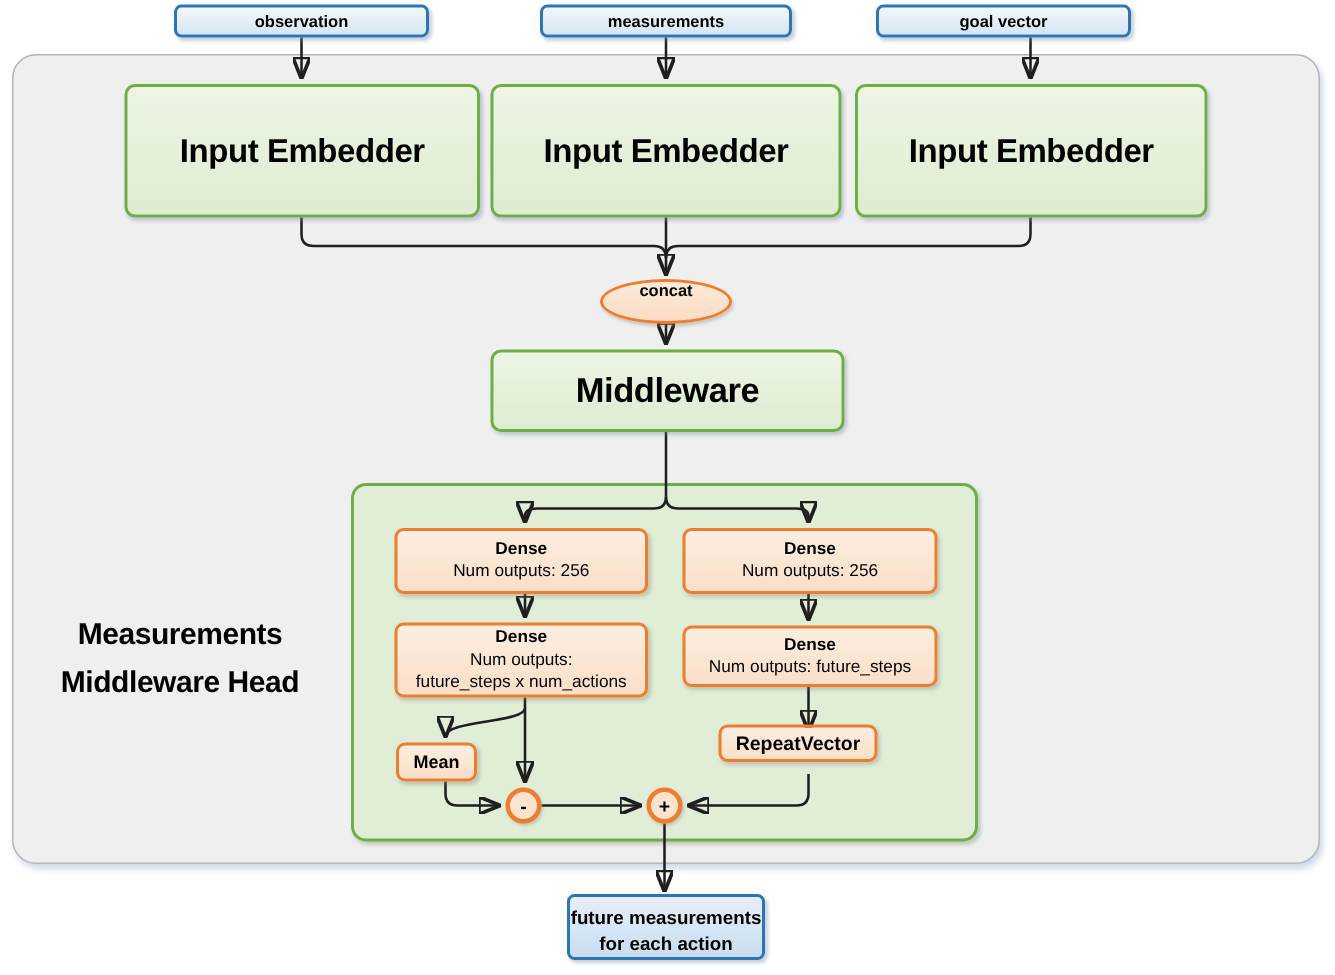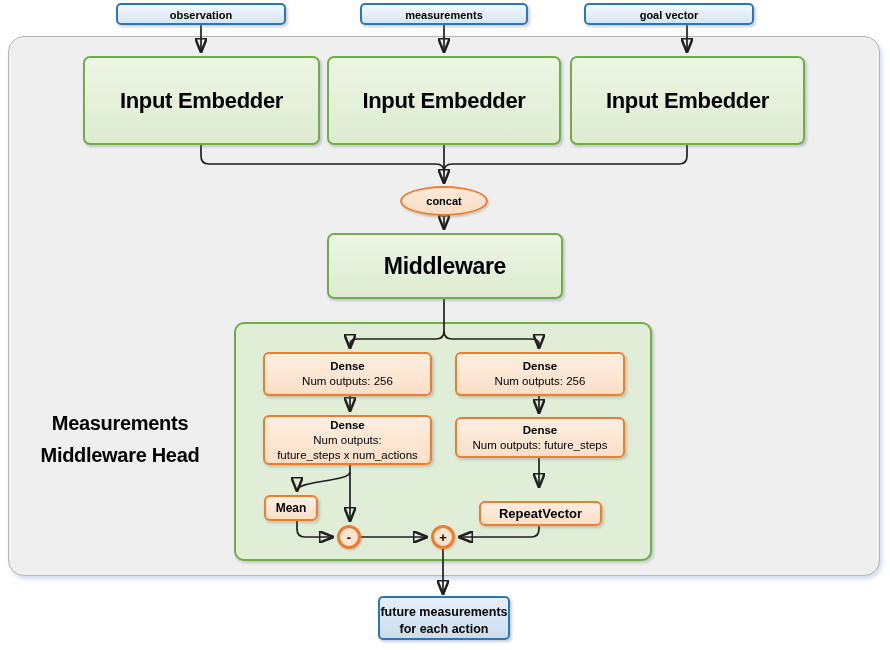--- a/index.html
+++ b/index.html
@@ -50,21 +50,21 @@
     position:absolute;width:24px;height:24px;border-radius:50%;
     background:#fbe3cd;border:3px solid #ed7d31;box-sizing:border-box;
     display:flex;align-items:center;justify-content:center;
     font-weight:bold;font-size:13px;line-height:1;
     box-shadow:1px 1.5px 2px rgba(140,130,110,.35);
   }
   .ellipse{
     position:absolute;left:400px;top:186px;width:88px;height:30px;
     background:linear-gradient(180deg,#fdeada 0%,#fadcc2 100%);
     border:2.5px solid #ed7d31;border-radius:50%;box-sizing:border-box;
-    display:flex;align-items:center;justify-content:center;
+    display:flex;justify-content:center;
     font-weight:bold;font-size:11px;
     box-shadow:1px 2px 2px rgba(140,130,110,.35);
   }
   .side-label{
     position:absolute;left:24px;top:407px;width:192px;
     text-align:center;font-weight:bold;font-size:20px;line-height:32px;
     letter-spacing:-0.3px;
   }
   .wires{position:absolute;left:0;top:0;pointer-events:none;}
   .wires path{stroke:#1f1f1f;stroke-width:1.7;fill:none;}
@@ -135,21 +135,21 @@
     <span>Input Embedder</span>
   </div>
   <div class="greenbox" style="left:570px;top:56px;width:235px;height:89px;font-size:22px;">
     <span>Input Embedder</span>
   </div>
 
   <div class="ellipse">
     <span>concat</span>
   </div>
 
-  <div class="greenbox" style="left:327px;top:233px;width:236px;height:66px;font-size:23px;">
+  <div class="greenbox" style="left:327px;top:233px;width:236px;height:55px;font-size:23px;">
     <span>Middleware</span>
   </div>
 
   <div class="orangebox" style="left:263px;top:352px;width:169px;height:44px;">
     <div class="t">Dense</div>
     <div>Num outputs: 256</div>
   </div>
   <div class="orangebox" style="left:263px;top:415px;width:169px;height:50px;">
     <div class="t">Dense</div>
     <div>Num outputs:</div>
@@ -163,21 +163,21 @@
   </div>
 
   <div class="orangebox" style="left:455px;top:352px;width:170px;height:44px;">
     <div class="t">Dense</div>
     <div>Num outputs: 256</div>
   </div>
   <div class="orangebox" style="left:455px;top:417px;width:170px;height:41px;">
     <div class="t">Dense</div>
     <div>Num outputs: future_steps</div>
   </div>
-  <div class="orangebox" style="left:479px;top:501px;width:123px;height:25px;font-size:13px;">
+  <div class="orangebox" style="left:479px;top:483px;width:106px;height:25px;font-size:13px;">
     <div class="t">RepeatVector</div>
   </div>
   <div class="opcircle" style="left:431px;top:525px;">
     <span>+</span>
   </div>
 
   <div class="bluebox out" style="left:378px;top:596px;width:132px;height:44px;">
     <div>future measurements</div>
     <div>for each action</div>
   </div>

